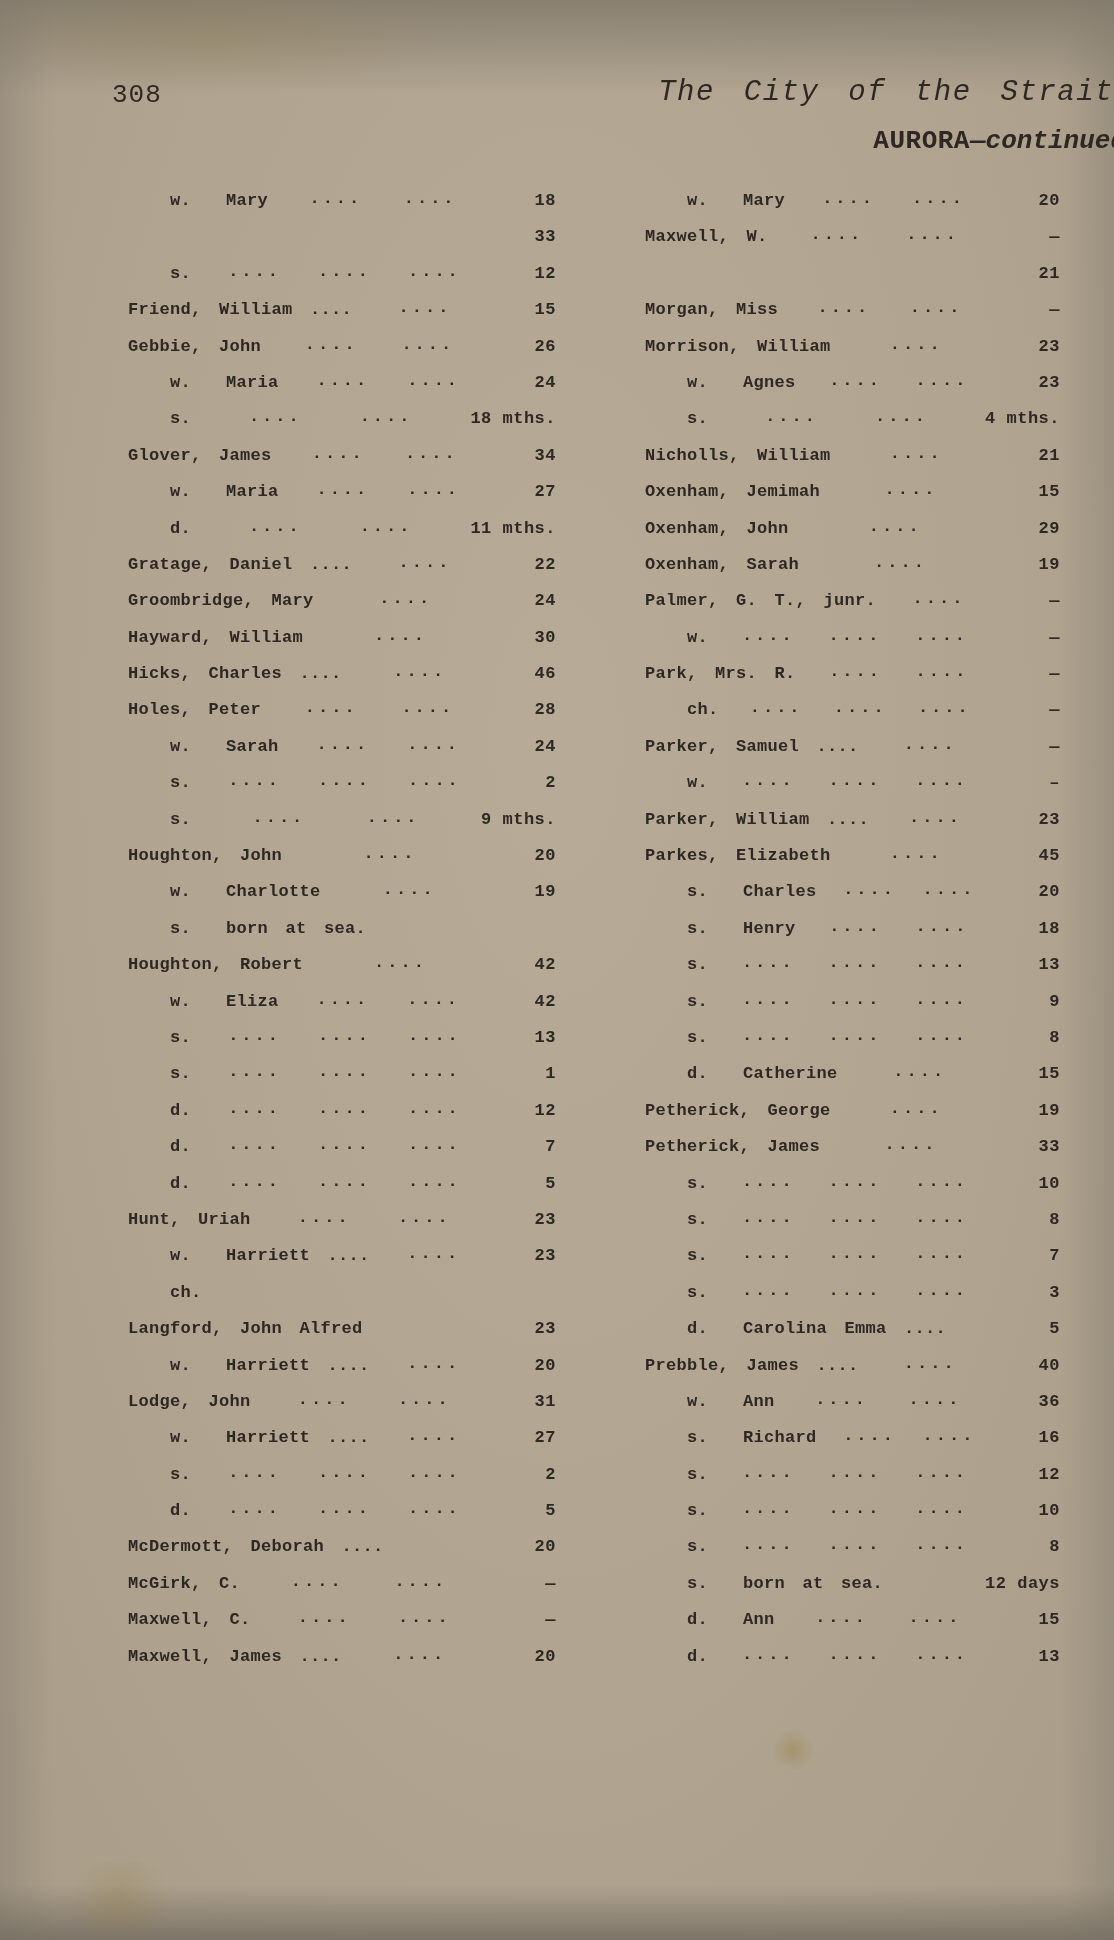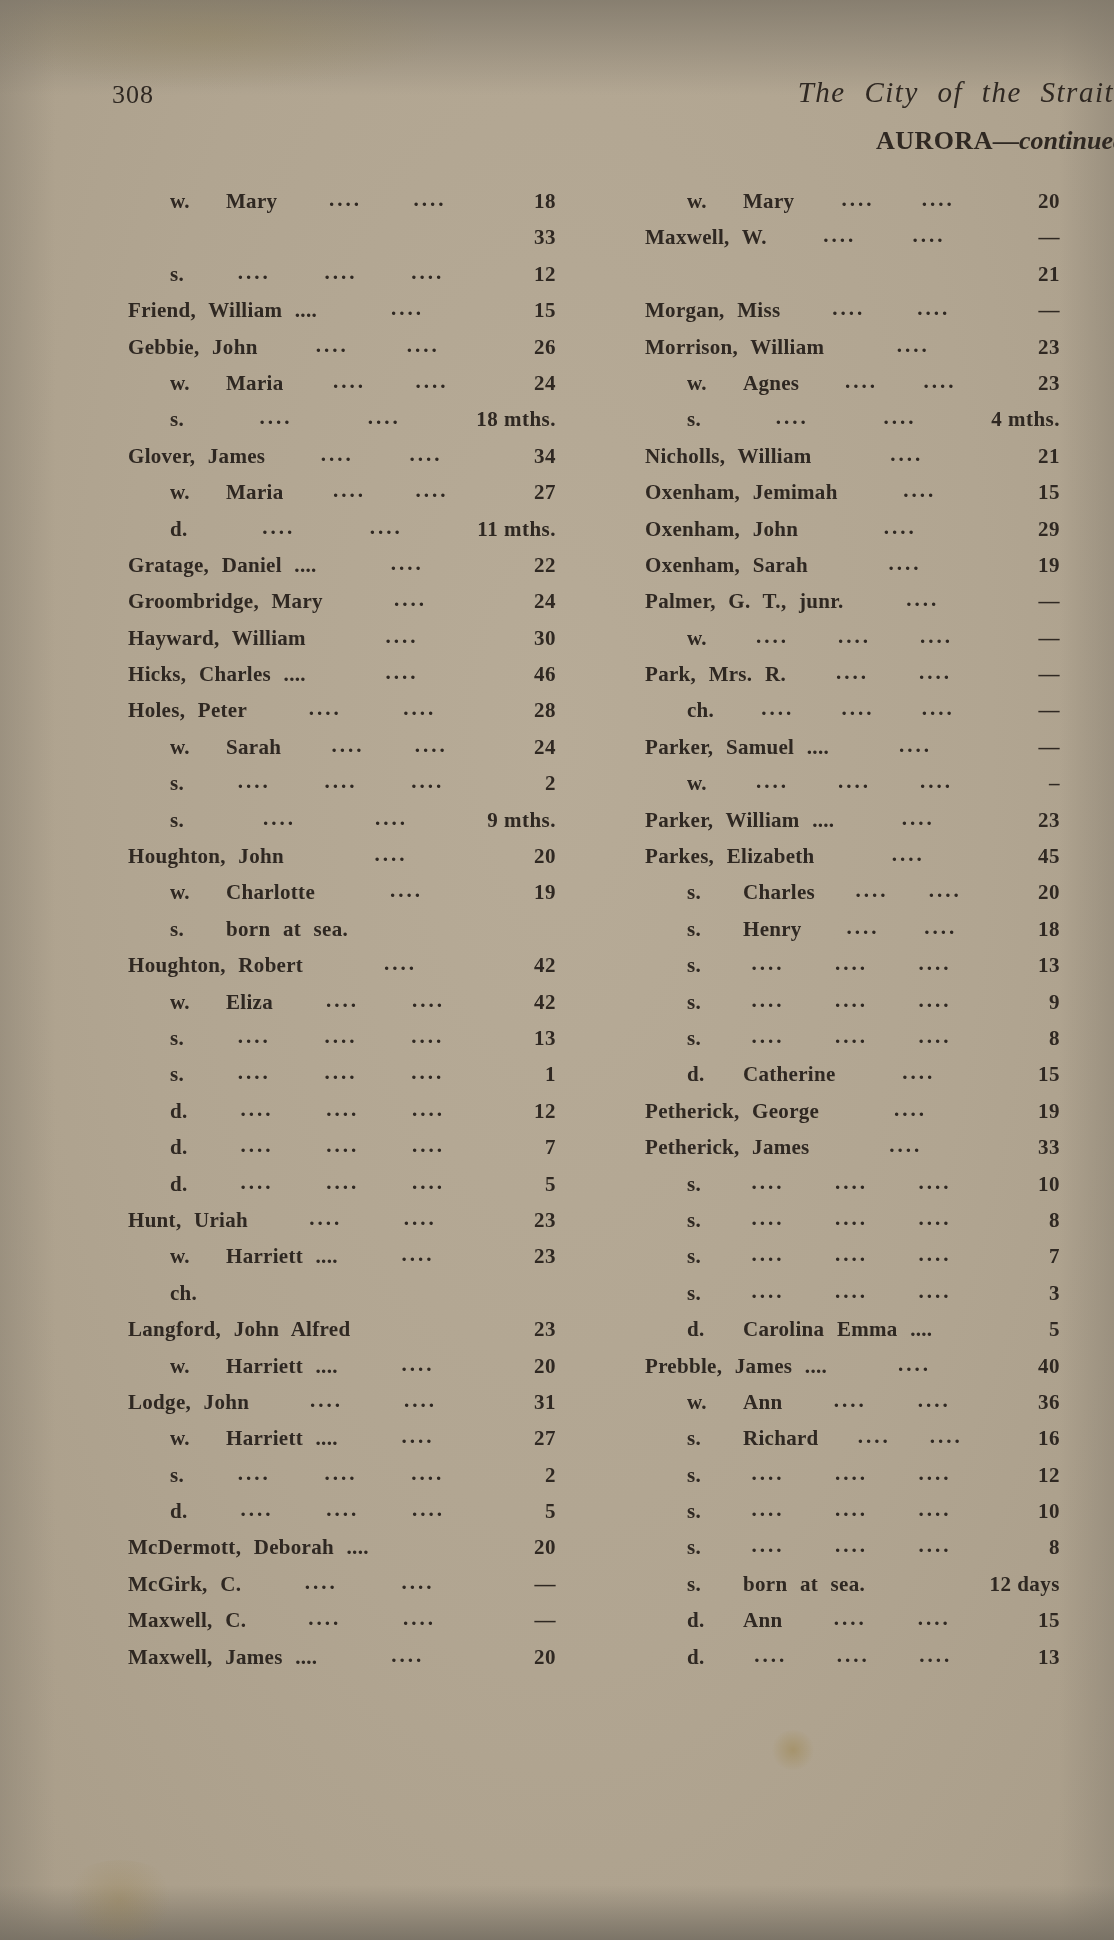--- a/index.html
+++ b/index.html
@@ -1,20 +1,20 @@
 <!DOCTYPE html>
 <html><head>
 <meta charset="utf-8">
 <style>
   html,body{margin:0;padding:0;}
   #page{
     position:relative;
     width:1114px;height:1940px;
     overflow:hidden;
-    font-family:Liberation Serif, serif;
+    font-family:Liberation Mono, monospace;
     color:#2f2822;
     background:
       linear-gradient(180deg, rgba(128,120,106,.85) 0px, rgba(128,120,106,0) 95px),
       linear-gradient(0deg, rgba(118,111,99,.9) 0px, rgba(118,111,99,0) 55px),
       linear-gradient(90deg, rgba(140,131,116,.55) 0px, rgba(140,131,116,0) 55px),
       linear-gradient(270deg, rgba(140,131,116,.55) 0px, rgba(140,131,116,0) 55px),
       radial-gradient(ellipse at 50% 38%, #b7ab97 0%, #b1a591 55%, #a99d89 100%);
   }
   .stain{position:absolute;border-radius:50%;pointer-events:none;}
   #stain1{left:770px;top:1730px;width:46px;height:40px;
@@ -30,21 +30,21 @@
     position:absolute;left:0;width:100%;text-align:right;
     font-style:italic;font-size:29px;letter-spacing:1.5px;word-spacing:10px;
   }
   .section{
     position:absolute;top:126px;left:12px;width:100%;text-align:right;
     font-size:26px;
   }
   .section .b{font-weight:bold;letter-spacing:.5px;}
   .section .i{font-weight:bold;font-style:italic;}
 
-  .col{position:absolute;top:183px;font-size:21px;font-weight:600;}
+  .col{position:absolute;top:183px;font-size:17px;font-weight:600;}
   #col-left{left:128px;width:428px;}
   #col-right{left:645px;width:415px;}
   .trow{display:flex;align-items:baseline;height:36.4px;line-height:36.4px;white-space:nowrap;}
   .trow.indent{padding-left:42px;}
   .lbl{flex:0 0 auto;word-spacing:7px;letter-spacing:.3px;}
   .pfx{display:inline-block;min-width:56px;}
   .pfx.bare{min-width:0;}
   .leaders{flex:1 1 auto;display:flex;justify-content:space-evenly;align-items:baseline;overflow:hidden;}
   .dotgrp{letter-spacing:3px;font-weight:600;transform:translateY(-2px);}
   .age{flex:0 0 auto;min-width:58px;text-align:right;letter-spacing:.5px;}

